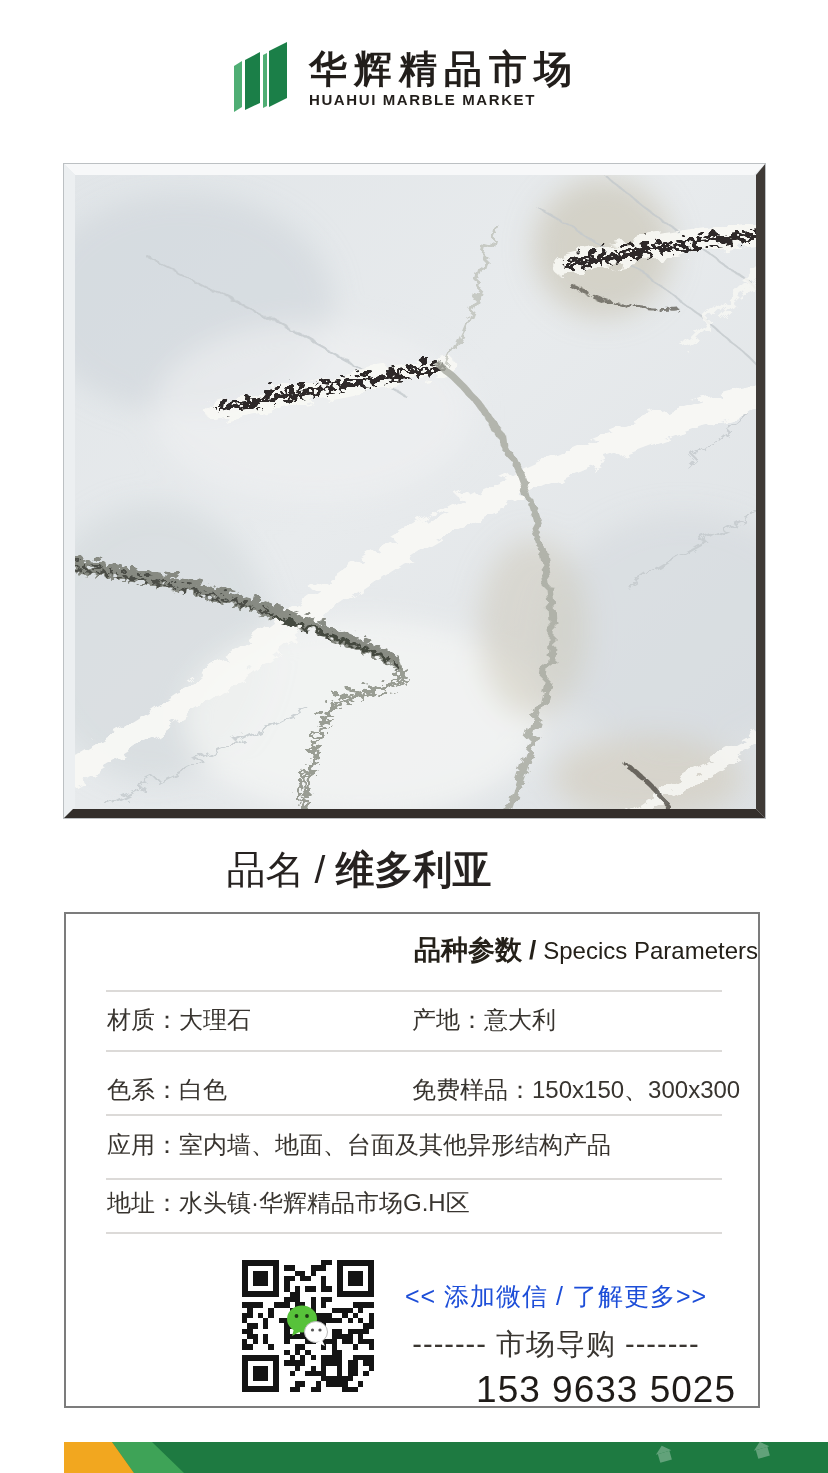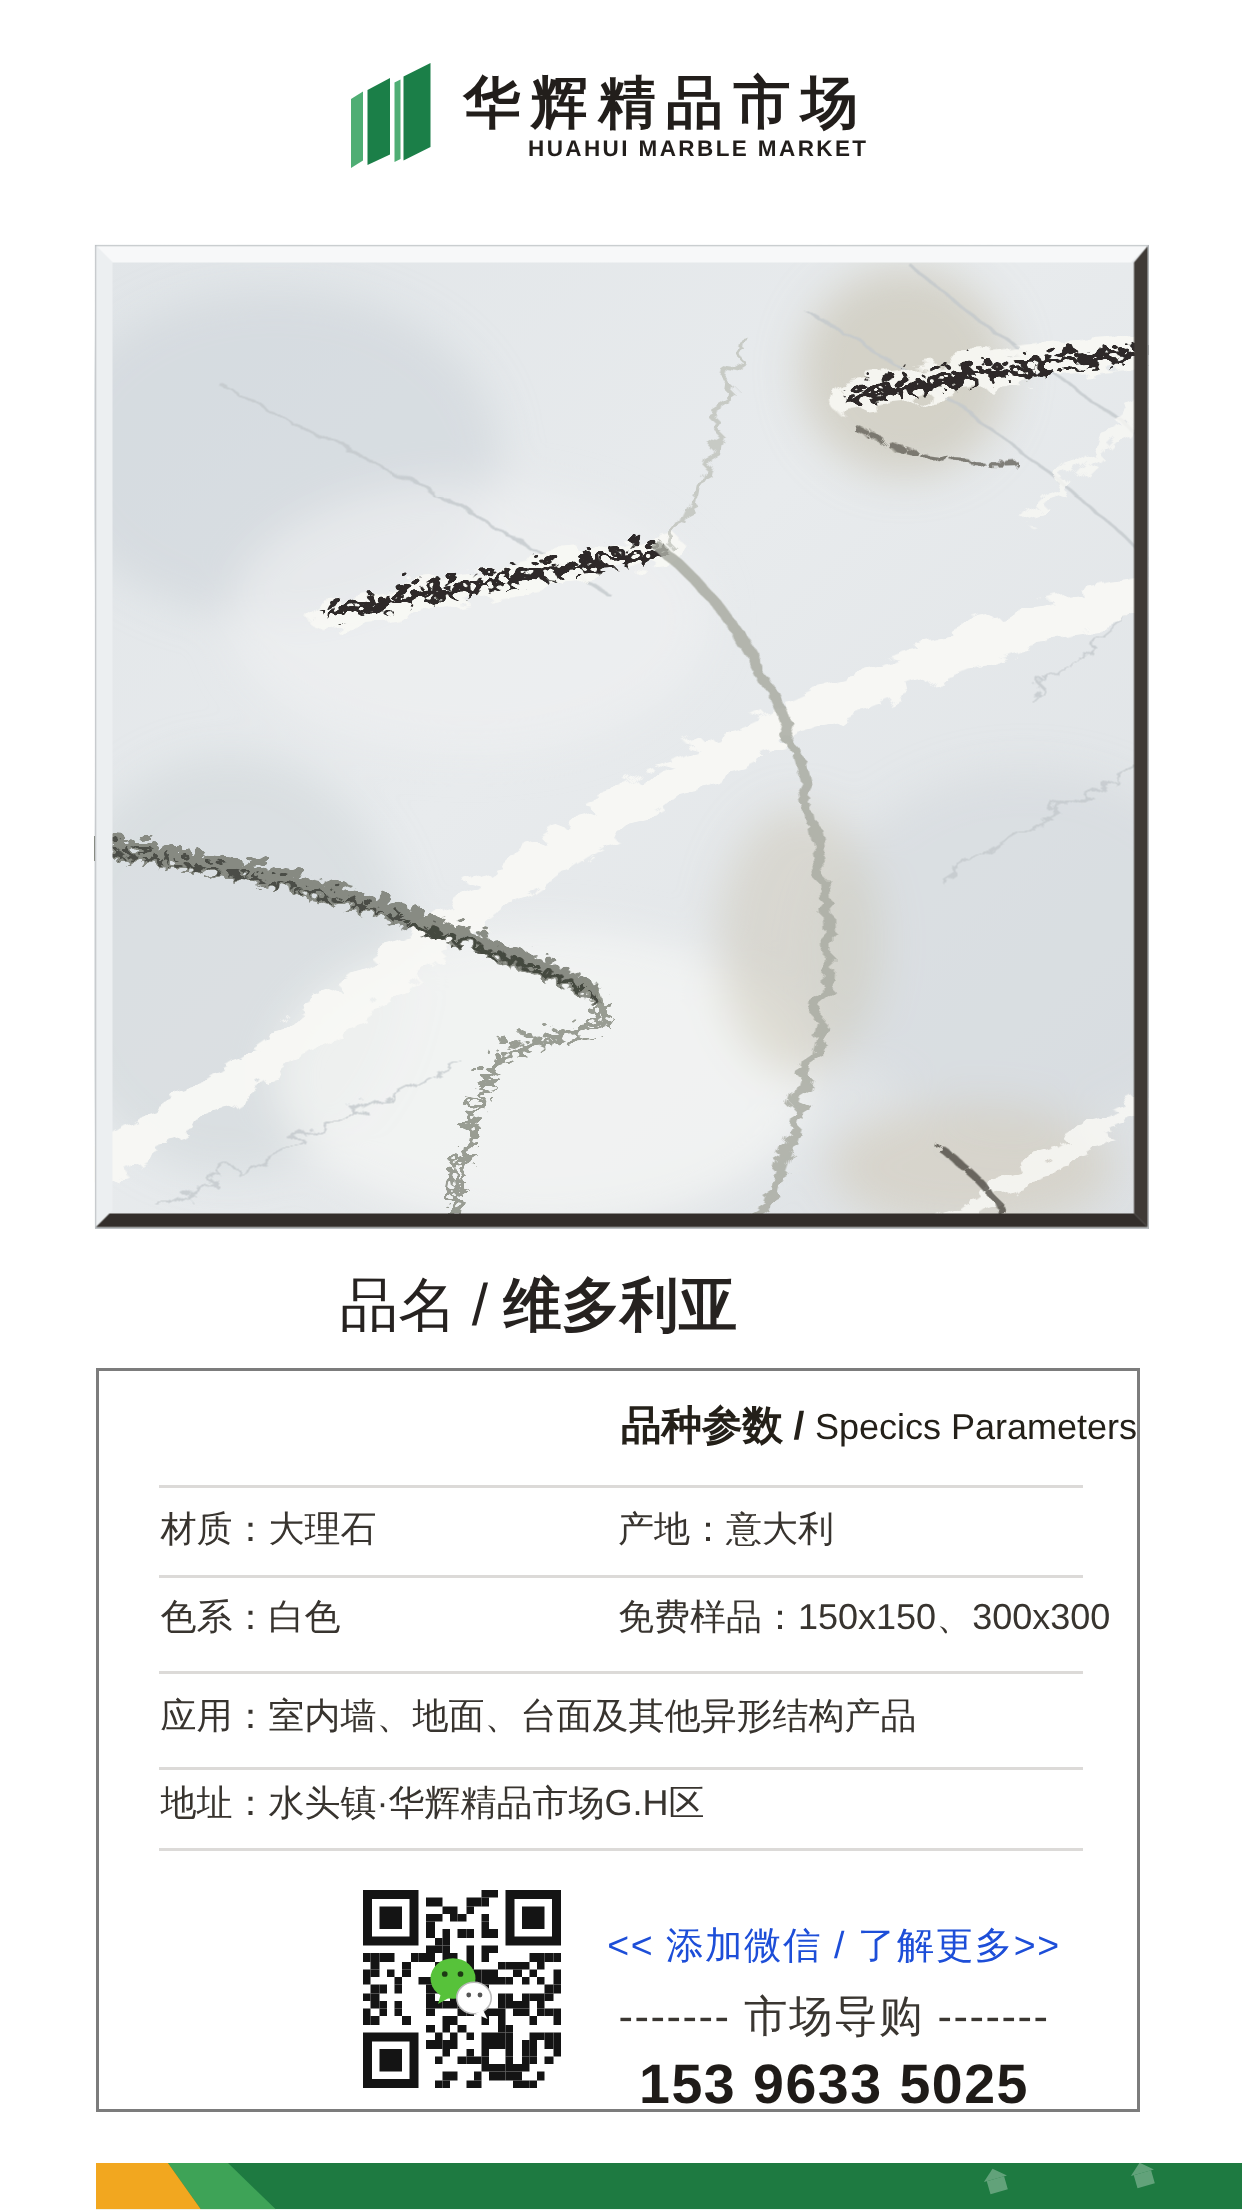--- a/index.html
+++ b/index.html
@@ -1,20 +1,20 @@
 <!DOCTYPE html>
 <html><head>
 <meta charset="utf-8">
 <style>
   html,body{margin:0;padding:0;background:#ffffff;}
   body{font-family:"Liberation Sans","DejaVu Sans",sans-serif;}
   #page{position:relative;width:828px;height:1473px;background:#ffffff;overflow:hidden;}
 
   
-  .brand{position:absolute;left:0;top:38px;width:828px;height:100px;text-align:right;}
+  .brand{position:absolute;left:0;top:38px;width:828px;height:100px;}
   .brand-inner{position:absolute;left:233px;top:0;display:flex;align-items:center;}
   .logo-svg{width:60px;height:82px;margin-right:16px;}
   .brand-zh{font-size:38px;font-weight:900;color:#221e1b;letter-spacing:7px;line-height:1.05;white-space:nowrap;}
   .brand-en{font-size:15px;font-weight:bold;color:#221e1b;letter-spacing:1.6px;margin-top:2px;white-space:nowrap;}
 
   
   .marble{position:absolute;left:63px;top:163px;width:703px;height:656px;}
   .marble svg{display:block;width:703px;height:656px;}
 
   
@@ -42,21 +42,21 @@
   .qm{background:#141414;}
   .finder{position:absolute;width:25px;height:25px;border:6px solid #141414;box-sizing:content-box;background:#fff;}
   .finder::after{content:"";position:absolute;left:5px;top:5px;width:15px;height:15px;background:#141414;}
   .f-tl{left:0;top:0;} .f-tr{right:0;top:0;} .f-bl{left:0;bottom:0;}
   .wx-badge{position:absolute;left:42px;top:42px;width:48px;height:46px;}
 
   
   .contact{position:absolute;left:310px;top:352px;width:360px;text-align:center;color:#3a3631;}
   .wx-hint{font-size:25px;letter-spacing:1px;color:#1d4ed8;margin-top:14px;white-space:nowrap;}
   .guide{font-size:29px;color:#3a3631;margin-top:12px;letter-spacing:1px;white-space:nowrap;}
-  .phone{font-size:37px;font-weight:bold;color:#1f1b18;margin-top:4px;letter-spacing:1px;white-space:nowrap;}
+  .phone{font-size:37px;font-weight:normal;color:#1f1b18;margin-top:4px;letter-spacing:1px;white-space:nowrap;text-align:right;}
 
   
   .footer-band{position:absolute;left:64px;top:1442px;width:764px;height:31px;}
 </style>
 </head>
 <body>
 
 <div id="page">
 
   <div class="brand">
@@ -166,21 +166,21 @@
     <div class="sep" style="top:136px"></div>
     <div class="sep" style="top:200px"></div>
     <div class="sep" style="top:264px"></div>
     <div class="sep" style="top:318px"></div>
 
     <div class="srow" style="top:89px">
       <span class="cell1"><span class="slabel">材质：</span><span class="svalue">大理石</span></span>
       <span class="cell2"><span class="slabel">产地：</span><span class="svalue">意大利</span></span>
     </div>
 
-    <div class="srow" style="top:148px">
+    <div class="srow" style="top:159px">
       <span class="cell1"><span class="slabel">色系：</span><span class="svalue">白色</span></span>
       <span class="cell2"><span class="slabel">免费样品：</span><span class="svalue">150x150、300x300</span></span>
     </div>
 
     <div class="srow" style="top:272px">
       <span class="cell1"><span class="slabel">地址：</span><span class="svalue">水头镇·华辉精品市场G.H区</span></span>
     </div>
 
     <div class="srow" style="top:214px">
       <span class="cell1"><span class="slabel">应用：</span><span class="svalue">室内墙、地面、台面及其他异形结构产品</span></span>

